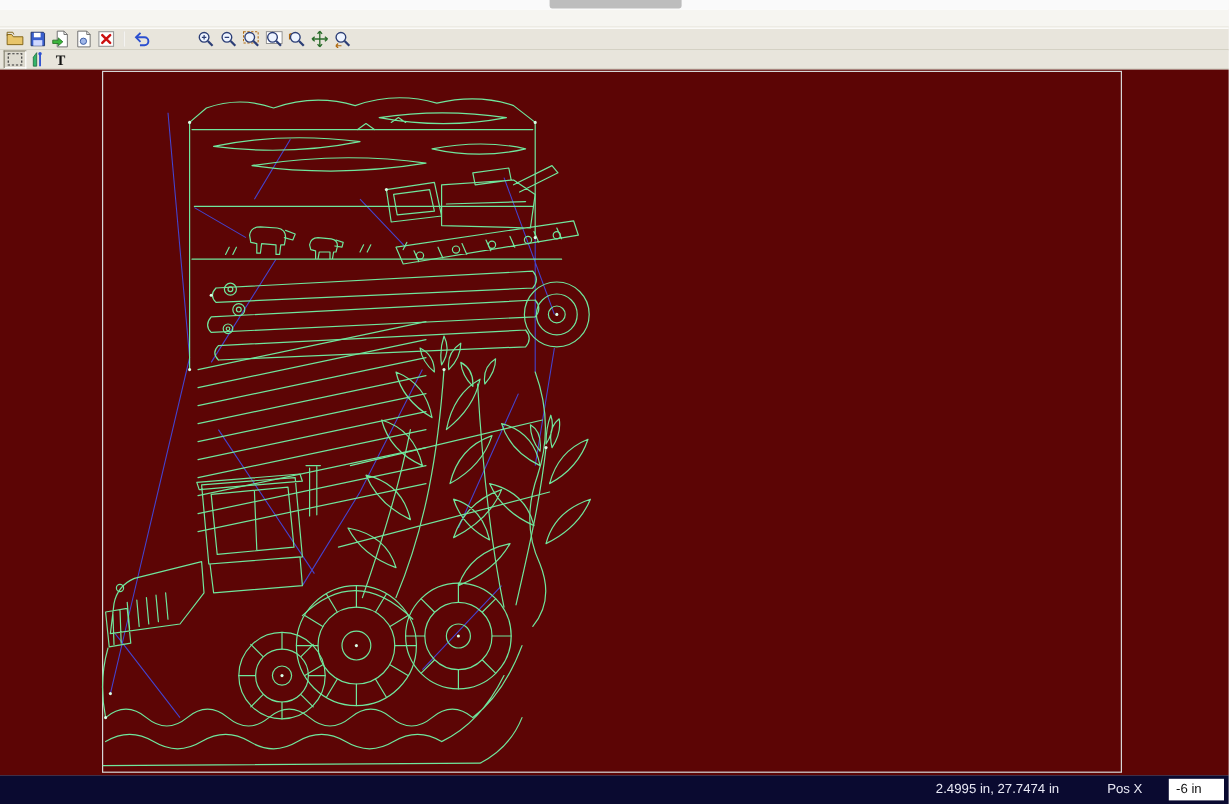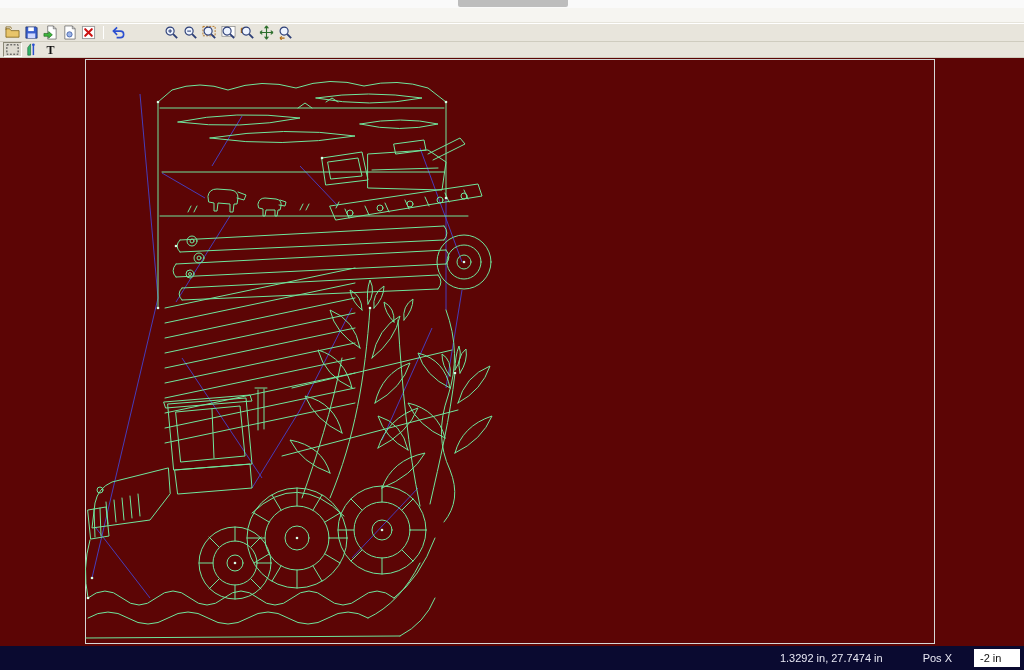--- a/index.html
+++ b/index.html
@@ -231,18 +231,18 @@
         <circle class="node" cx="88" cy="540" r="1.3"></circle>
           <circle class="node" cx="322" cy="100" r="1.3"></circle>
         <circle class="node" cx="158" cy="250" r="1.3"></circle>
           <circle class="node" cx="446" cy="140" r="1.3"></circle>
       </g>
     </svg>
   </div>
 
   <div class="statusbar">
     <div class="sb-fill"></div>
-    <span class="sb-coords">1.3292 in, 27.7474 in</span>
+    <span class="sb-coords">2.4995 in, 27.7474 in</span>
     <span class="sb-poslabel">Pos X</span>
-    <span class="sb-posbox">-2 in</span>
+    <span class="sb-posbox">-6 in</span>
   </div>
 
 </div>
 
 </body></html>

